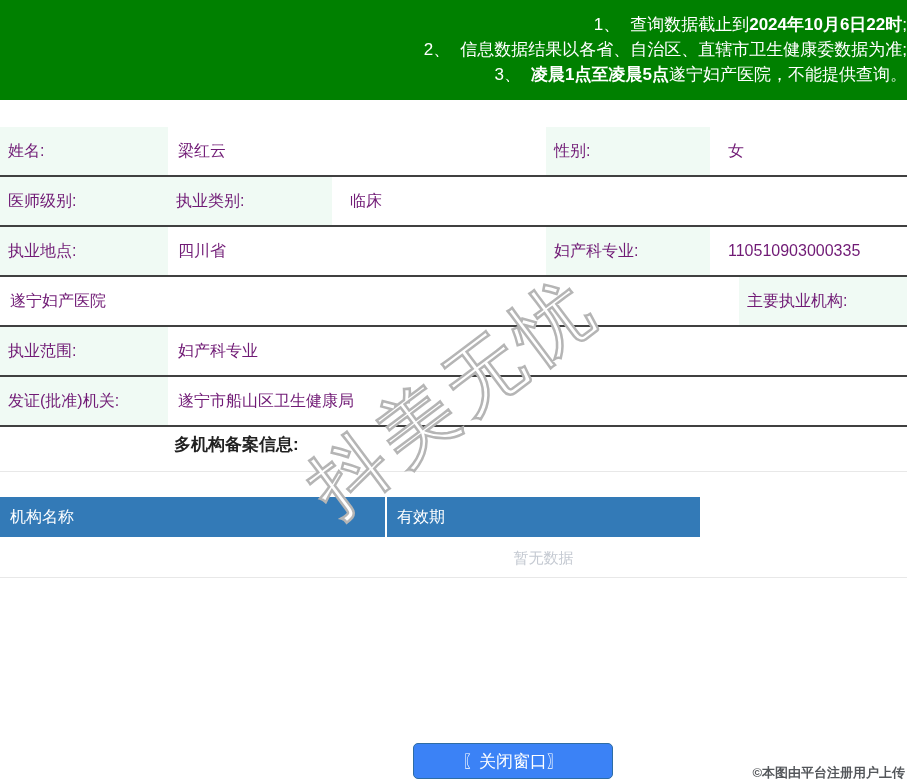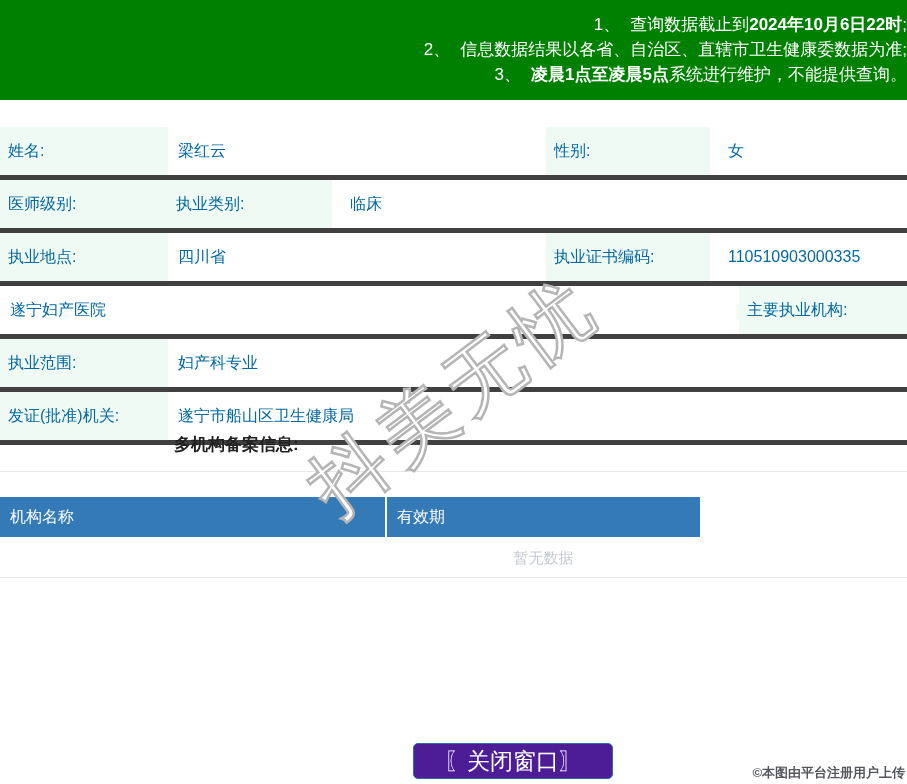--- a/index.html
+++ b/index.html
@@ -13,22 +13,22 @@
     position:absolute;top:0;left:0;width:907px;height:100px;
     background:#008000;color:#ffffff;box-sizing:border-box;
     padding:12px 0 0 37px;font-size:17px;
   }
   .notice-line{line-height:25px;white-space:nowrap;text-align:right;}
   .notice-num{margin-right:10px;}
   .notice-bold{font-weight:bold;}
   
   .info-table{position:absolute;top:127px;left:0;width:907px;}
   .row{
-    display:flex;height:48px;border-bottom:5px solid #404040;
-    font-size:16px;color:#0369a1;
+    display:flex;height:48px;border-bottom:2px solid #404040;
+    font-size:16px;color:#701a75;
   }
   .cell{display:flex;align-items:center;box-sizing:border-box;}
   .label{background:#f0faf4;padding-left:8px;}
   .w1{width:168px;}
   .v1{width:378px;padding-left:10px;}
   .w2{width:164px;}
   .v2{flex:1;padding-left:18px;}
   .vfull{flex:1;padding-left:10px;}
   
   .section-title{
@@ -54,61 +54,61 @@
   
   .watermark{
     position:absolute;left:262px;top:346px;width:385px;text-align:center;
     font-size:76px;letter-spacing:8px;white-space:nowrap;
     color:#ffffff;-webkit-text-stroke:2.5px #b5b5b5;
     transform:rotate(-37deg);pointer-events:none;z-index:5;
   }
   
   .close-btn{
     position:absolute;left:413px;top:743px;width:200px;height:36px;
-    background:#4c1d95;color:#fff;border:1px solid #2e6da4;border-radius:5px;
-    font-size:23px;font-family:inherit;cursor:pointer;
+    background:#3b82f6;color:#fff;border:1px solid #2e6da4;border-radius:5px;
+    font-size:17px;font-family:inherit;cursor:pointer;
   }
   
   .footer-credit{
     position:absolute;right:2px;bottom:2px;
     font-size:13px;font-weight:bold;color:#54575b;
     text-shadow:1px 1px 0 #ffffff;
   }
 </style>
 </head>
 <body>
 
 <div class="banner">
   <div class="notice-line">
     <span class="notice-num">1、</span><span>查询数据截止到</span><span class="notice-bold">2024年10月6日22时</span><span>;</span>
   </div>
   <div class="notice-line">
     <span class="notice-num">2、</span><span>信息数据结果以各省、自治区、直辖市卫生健康委数据为准;</span><span class="notice-bold"></span><span></span>
   </div>
   <div class="notice-line">
-    <span class="notice-num">3、</span><span></span><span class="notice-bold">凌晨1点至凌晨5点</span><span>系统进行维护，不能提供查询。</span>
+    <span class="notice-num">3、</span><span></span><span class="notice-bold">凌晨1点至凌晨5点</span><span>遂宁妇产医院，不能提供查询。</span>
   </div>
 </div>
 
 <div class="info-table">
   <div class="row">
     <div class="cell label w1">姓名:</div>
     <div class="cell v1">梁红云</div>
     <div class="cell label w2">性别:</div>
     <div class="cell v2">女</div>
   </div>
   <div class="row">
     <div class="cell label w1">医师级别:</div>
     <div class="cell label w2">执业类别:</div>
     <div class="cell v2">临床</div>
   </div>
   <div class="row">
     <div class="cell label w1">执业地点:</div>
     <div class="cell v1">四川省</div>
-    <div class="cell label w2">执业证书编码:</div>
+    <div class="cell label w2">妇产科专业:</div>
     <div class="cell v2">110510903000335</div>
   </div>
   <div class="row">
     <div class="cell vfull">遂宁妇产医院</div>
     <div class="cell label w1">主要执业机构:</div>
   </div>
   <div class="row">
     <div class="cell label w1">执业范围:</div>
     <div class="cell vfull">妇产科专业</div>
   </div>

